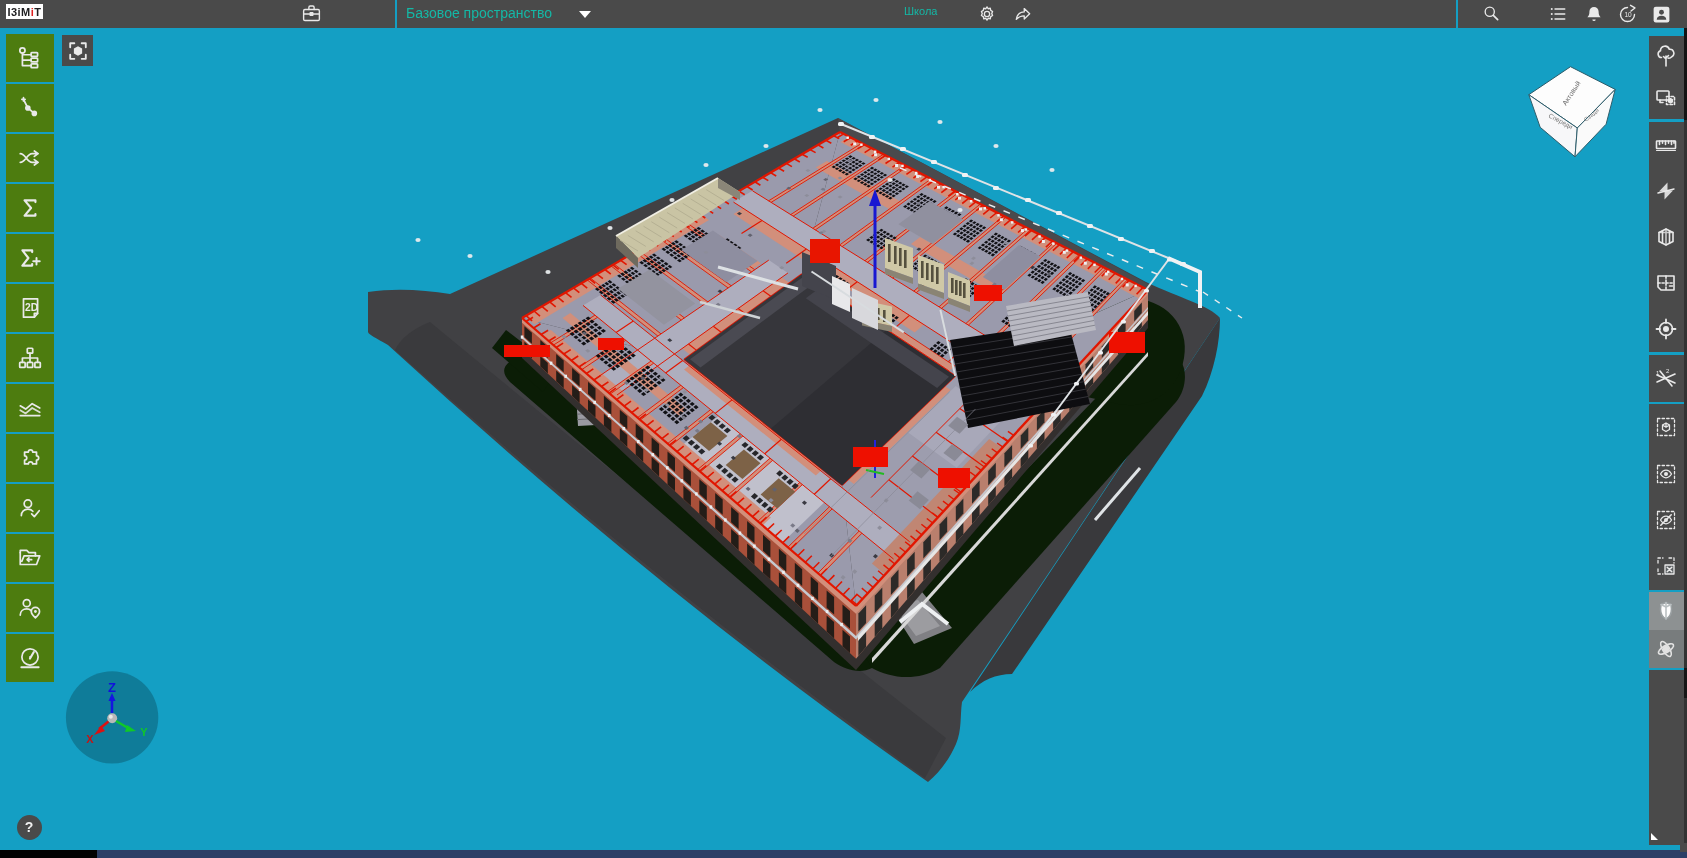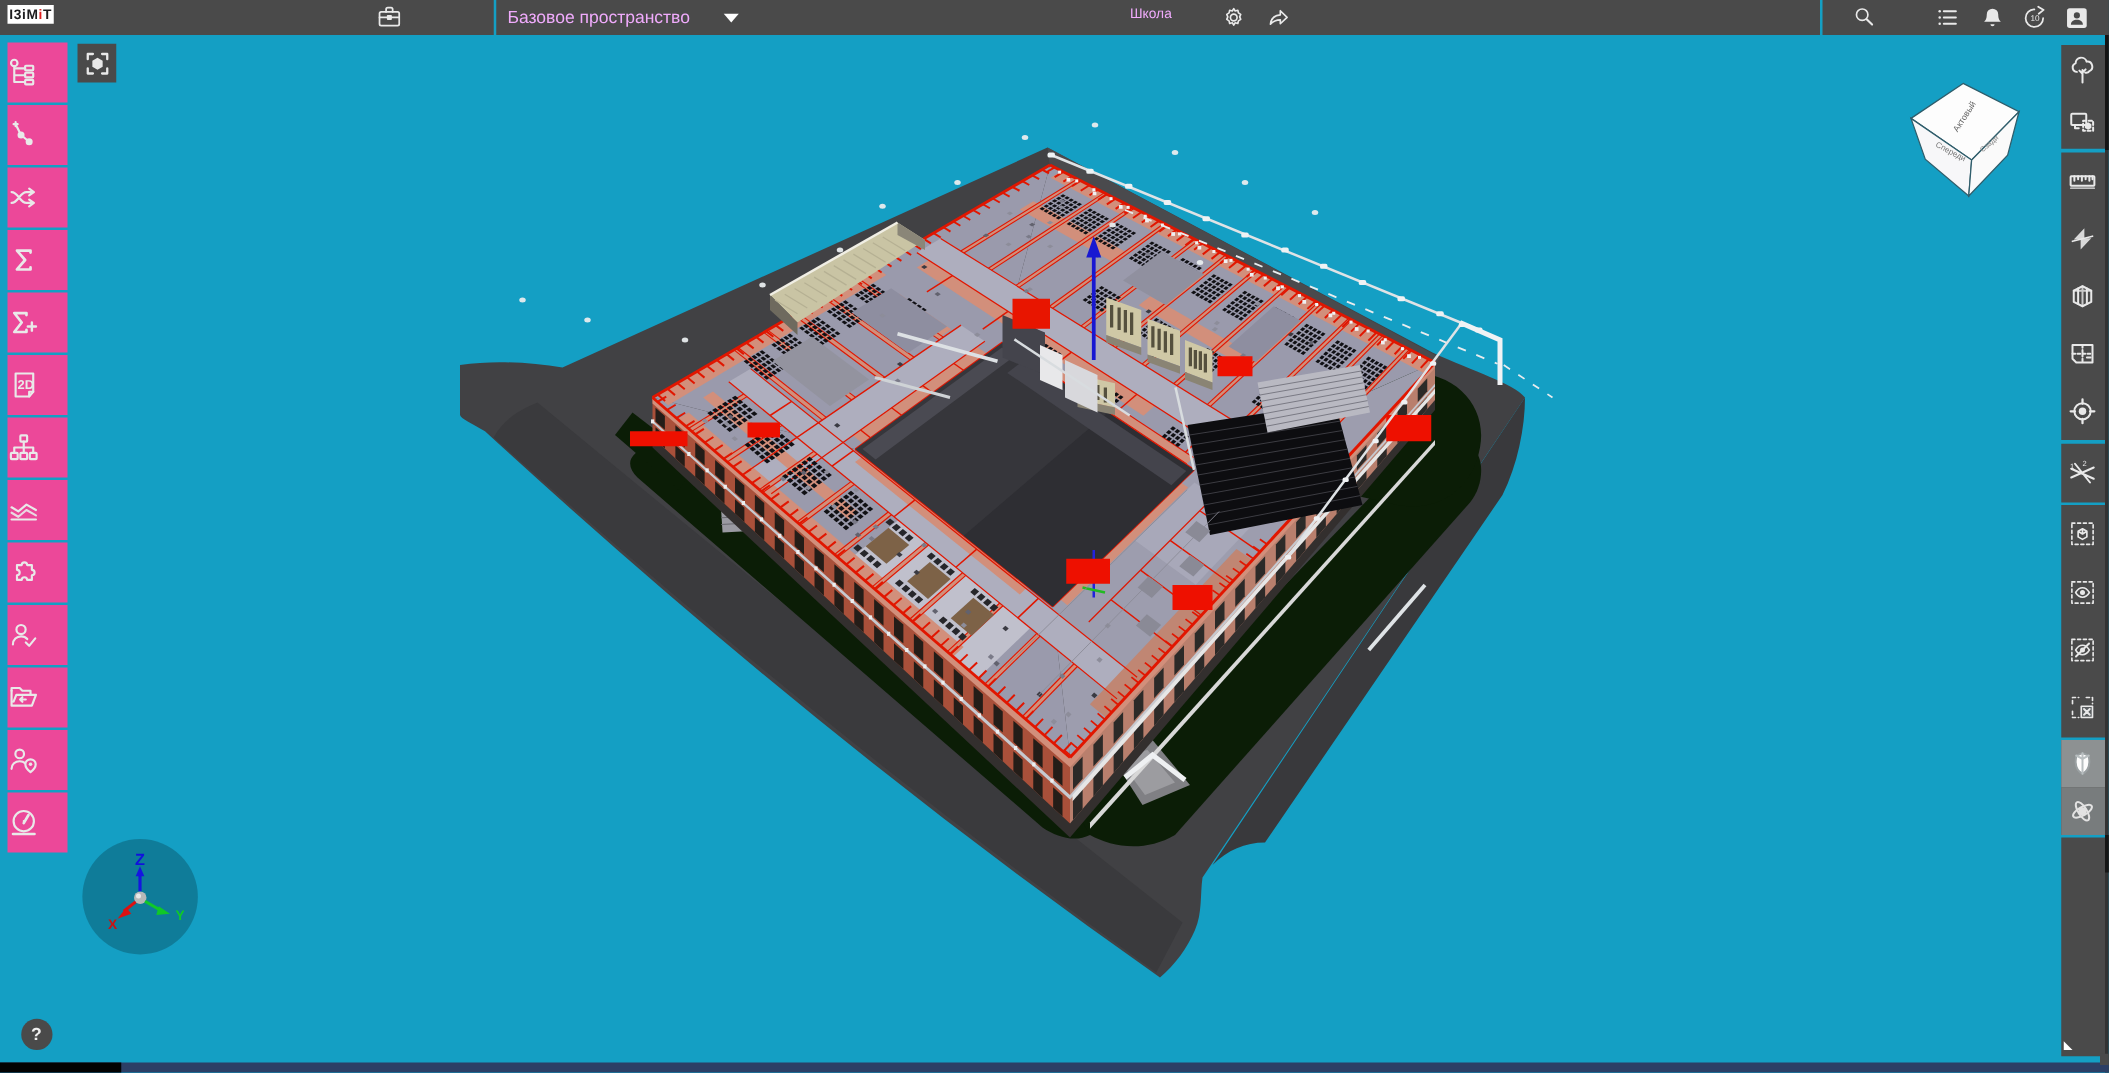--- a/index.html
+++ b/index.html
@@ -1,21 +1,21 @@
 <!DOCTYPE html>
 <html><head><meta charset="utf-8"><style>
 *{margin:0;padding:0;box-sizing:border-box}
 html,body{width:1687px;height:858px;overflow:hidden;background:#149fc4;font-family:"Liberation Sans",sans-serif}
 #topbar{position:absolute;left:0;top:0;width:1687px;height:28px;background:#4a4a4a;z-index:30}
 .vsep{position:absolute;top:0;width:2px;height:28px;background:#149fc4}
 #logo{position:absolute;left:6px;top:4px;width:37px;height:15px;background:#fff;display:flex;align-items:center;justify-content:center;font-weight:bold;font-size:11px;letter-spacing:0.5px;color:#1d1d1f}
 #logo i{font-style:normal;color:#e02020}
 .tbicon{position:absolute;top:3px}
-.tbtext{position:absolute;color:#f0abfc;font-size:15px;top:5px}
-.lbtn{position:absolute;left:5.5px;width:48px;height:47.5px;background:#ec4899;display:flex;align-items:center;z-index:20}
+.tbtext{position:absolute;color:#14b8a6;font-size:15px;top:5px}
+.lbtn{position:absolute;left:5.5px;width:48px;height:47.5px;background:#4d7c0f;display:flex;align-items:center;justify-content:center;z-index:20}
 #focusbtn{position:absolute;left:62px;top:35px;width:31px;height:31px;background:#4a4a4a;display:flex;align-items:center;justify-content:center;z-index:20}
 .rgrp{position:absolute;left:1648.5px;width:35px;background:#4a4a4a;z-index:20}
 .rbtn{width:35px;display:flex;align-items:center;justify-content:center}
 #rstrip{position:absolute;left:1683.5px;top:0;width:3.5px;height:858px;background:#333;z-index:25}
 #helpbtn{position:absolute;left:16.5px;top:814.5px;width:25px;height:25px;border-radius:50%;background:#4a4a4a;color:#f0f0f0;font-weight:bold;font-size:14px;display:flex;align-items:center;justify-content:center;z-index:20}
 #bottombar{position:absolute;left:0;top:850px;width:1687px;height:8px;background:#2c3f66;z-index:30}
 #bottomblack{position:absolute;left:0;top:850px;width:97px;height:8px;background:#020202;z-index:31}
 </style></head><body>
 <svg style="position:absolute;left:0;top:0;z-index:5" width="1687" height="858">
     <path d="M838,118 L1146,282 C1180,298 1210,306 1220,318 L962,702 C960,716 962,730 956,744 C950,758 940,772 928,782 Q658,593 388,345 C376,338 369,335 368,332 L368,292 C396,288 424,290 450,294 Z" fill="#414144"></path>

